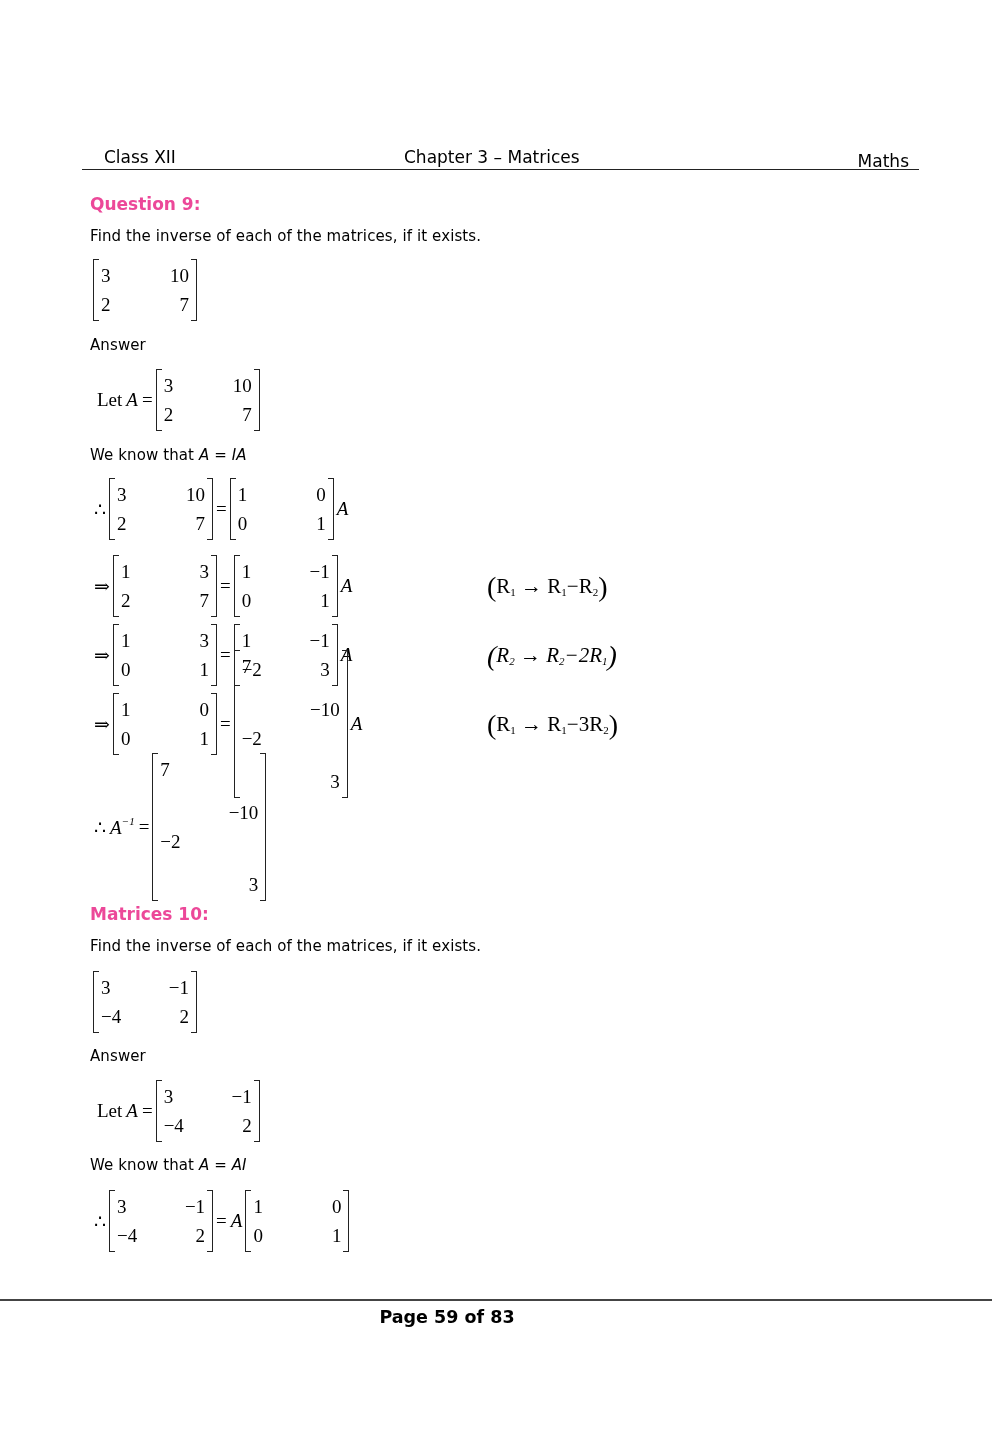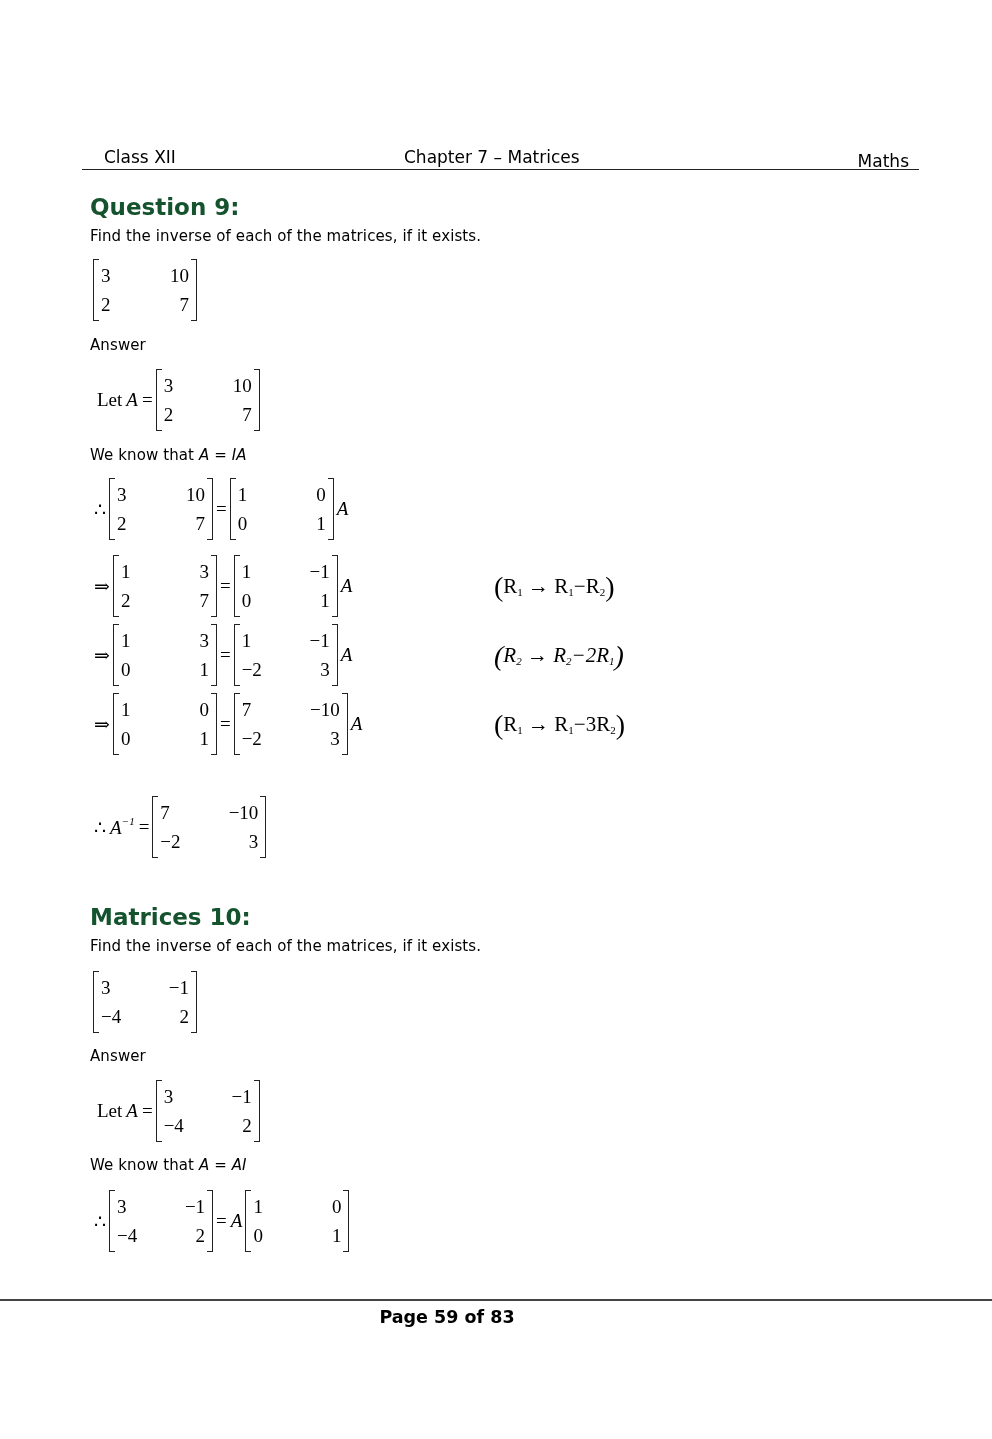--- a/index.html
+++ b/index.html
@@ -6,51 +6,51 @@
   body { width: 992px; height: 1439px; position: relative; overflow: hidden; color: #000; }
   .sans { font-family: "DejaVu Sans", "Liberation Sans", sans-serif; }
   .serif { font-family: "Liberation Serif", "DejaVu Serif", serif; }
 
   .header { position: absolute; left: 90px; top: 147px; width: 819px; height: 20px; font-size: 17px; }
   .header .left { position: absolute; left: 14px; top: 0; }
   .header .center { position: absolute; left: 314px; top: 0; }
   .header .right { position: absolute; right: 0; top: 4px; }
   .header-rule { position: absolute; left: 82px; top: 169px; width: 837px; height: 0; border-top: 1.5px solid #222; }
 
-  .q-title { position: absolute; left: 90px; font-size: 23px; font-weight: bold; color: #14532d; }
+  .q-title { position: absolute; left: 90px; font-size: 17px; font-weight: bold; color: #ec4899; }
   .text { position: absolute; left: 90px; font-size: 15px; letter-spacing: 0.1px; }
   .text i { font-style: italic; }
 
   
   .mline { position: absolute; left: 90px; height: 64px; display: flex; align-items: center; font-size: 19px; }
   .mat { position: relative; display: inline-grid; grid-template-columns: auto auto; column-gap: 0; padding: 0 3px; margin: 0 1px; }
   .mat::before, .mat::after { content: ""; position: absolute; top: -2px; bottom: -2px; width: 5px; border-top: 1.2px solid #222; border-bottom: 1.2px solid #222; }
   .mat::before { left: 0; border-left: 1.2px solid #222; }
   .mat::after { right: 0; border-right: 1.2px solid #222; }
   .cell { height: 29px; line-height: 29px; font-size: 19px; }
   .cell.c0 { text-align: left; padding-left: 5px; width: 44px; }
   .cell.c1 { text-align: right; padding-right: 5px; width: 44px; }
   .mat.wide .cell.c0 { width: 48px; }
-  .mat.wide .cell.c1 { width: 50px; }
+  .mat.wide .cell.c1 { width: 50px; margin-top: 43px; }
   .sym { font-size: 19px; padding: 0 2px; text-align: right; }
   .ital { font-style: italic; }
-  .op { position: absolute; left: 487px; font-size: 21px; height: 40px; line-height: 40px; margin-left: 7px; }
+  .op { position: absolute; left: 487px; font-size: 21px; height: 40px; line-height: 40px; }
   .op sub { font-size: 11px; vertical-align: -3px; }
   .op .paren { font-size: 28px; vertical-align: -3px; font-weight: 300; }
   .sup { font-size: 11px; vertical-align: 9px; }
 
   .footer-rule { position: absolute; left: 0; top: 1299px; width: 992px; height: 0; border-top: 2px solid #444; }
   .footer { position: absolute; left: 0; top: 1307px; width: 894px; text-align: center; font-size: 17.5px; font-weight: bold; }
 </style>
 </head>
 <body>
 
 <div class="header sans">
   <span class="left">Class XII</span>
-  <span class="center">Chapter 7 – Matrices</span>
+  <span class="center">Chapter 3 – Matrices</span>
   <span class="right">Maths</span>
 </div>
 <div class="header-rule"></div>
 
 <div class="q-title sans" style="top:194px;">Question 9:</div>
 <div class="text sans" style="top:227px;">Find the inverse of each of the matrices, if it exists.</div>
 
 <div class="mline serif" style="top:258px; left:92px;">
   <span class="mat">
     <span class="cell c0">3</span>

